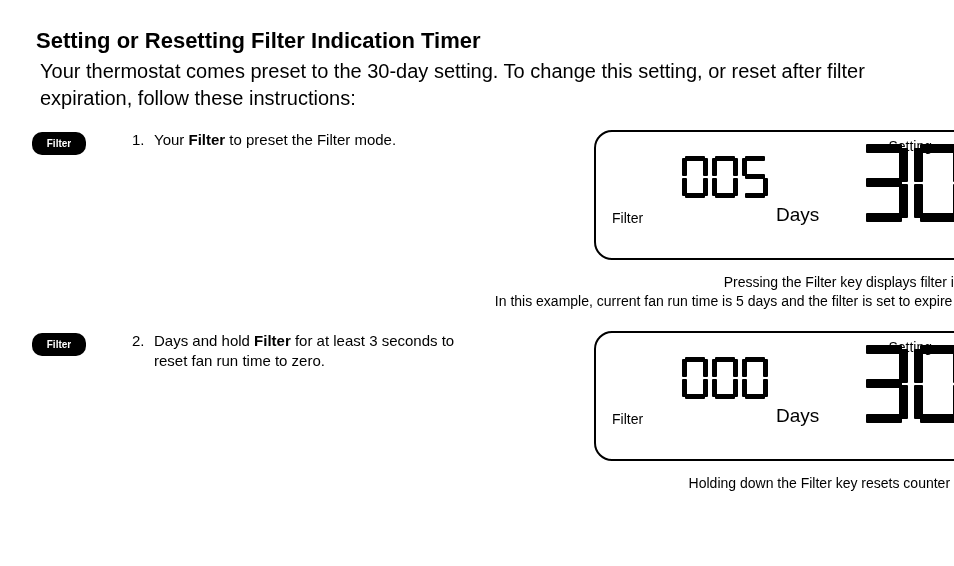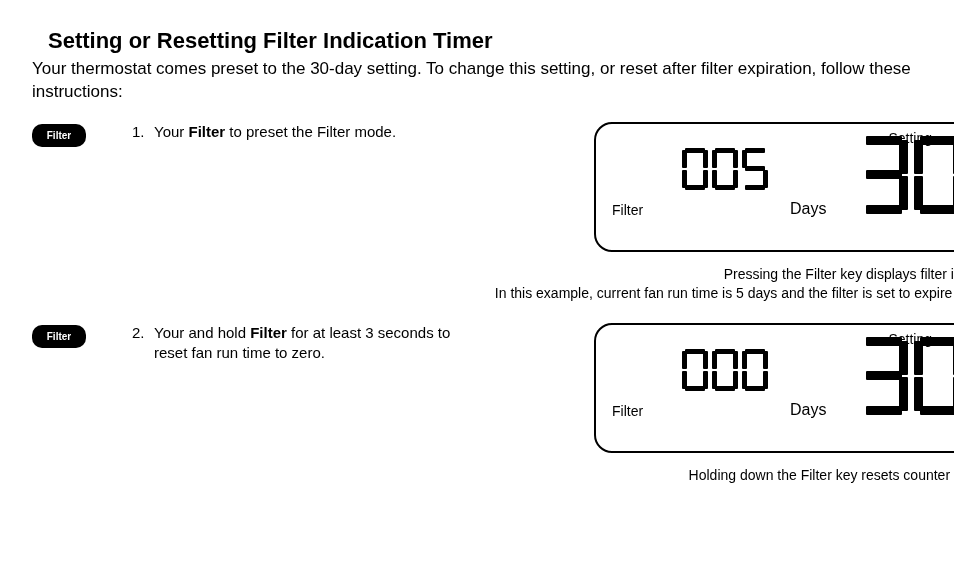--- a/index.html
+++ b/index.html
@@ -7,25 +7,25 @@
     margin: 0;
     padding: 28px 32px;
     width: 954px;
     box-sizing: border-box;
     color: #000;
     font-size: 15px;
   }
   h2 {
     font-size: 22px;
     font-weight: bold;
-    margin: 0 0 4px 16px;
+    margin: 0 0 4px 4px;
   }
   .intro {
-    font-size: 17px;
-    margin: 0 0 18px 0;
+    font-size: 20px;
+    margin: 0 0 18px 8px;
     line-height: 1.35;
   }
   .row {
     display: flex;
     align-items: flex-start;
     margin-bottom: 6px;
   }
   .btncol {
     width: 100px;
     flex: 0 0 100px;
@@ -79,22 +79,21 @@
   .lcd-filter {
     position: absolute;
     bottom: 32px;
     left: 16px;
     font-size: 14px;
   }
   .lcd-daysword {
     position: absolute;
     bottom: 32px;
     left: 180px;
-    font-size: 16px;
-    margin-left: 14px;
+    font-size: 19px;
   }
   .lcd-days {
     position: absolute;
     top: 24px;
     left: 86px;
     display: flex;
     gap: 4px;
   }
   .lcd-big {
     position: absolute;
@@ -209,21 +208,21 @@
   </div>
 </div>
 
 <div class="row">
   <div class="btncol">
     <span class="filter-btn">Filter</span>
   </div>
   <div class="instrcol">
     <div class="stepnum">2.</div>
     <div class="steptext">
-      <span>Your and hold </span><b>Filter</b><span> for at least 3 seconds to reset fan run time to zero.</span>
+      <span>Days and hold </span><b>Filter</b><span> for at least 3 seconds to reset fan run time to zero.</span>
     </div>
   </div>
   <div class="lcdcol">
     <div class="lcd">
       <div class="lcd-setting">Setting</div>
       <div class="lcd-filter">Filter</div>
       <div class="lcd-daysword">Days</div>
       <div class="lcd-days">
           <div class="seg7 small">
             <span class="a"></span>

